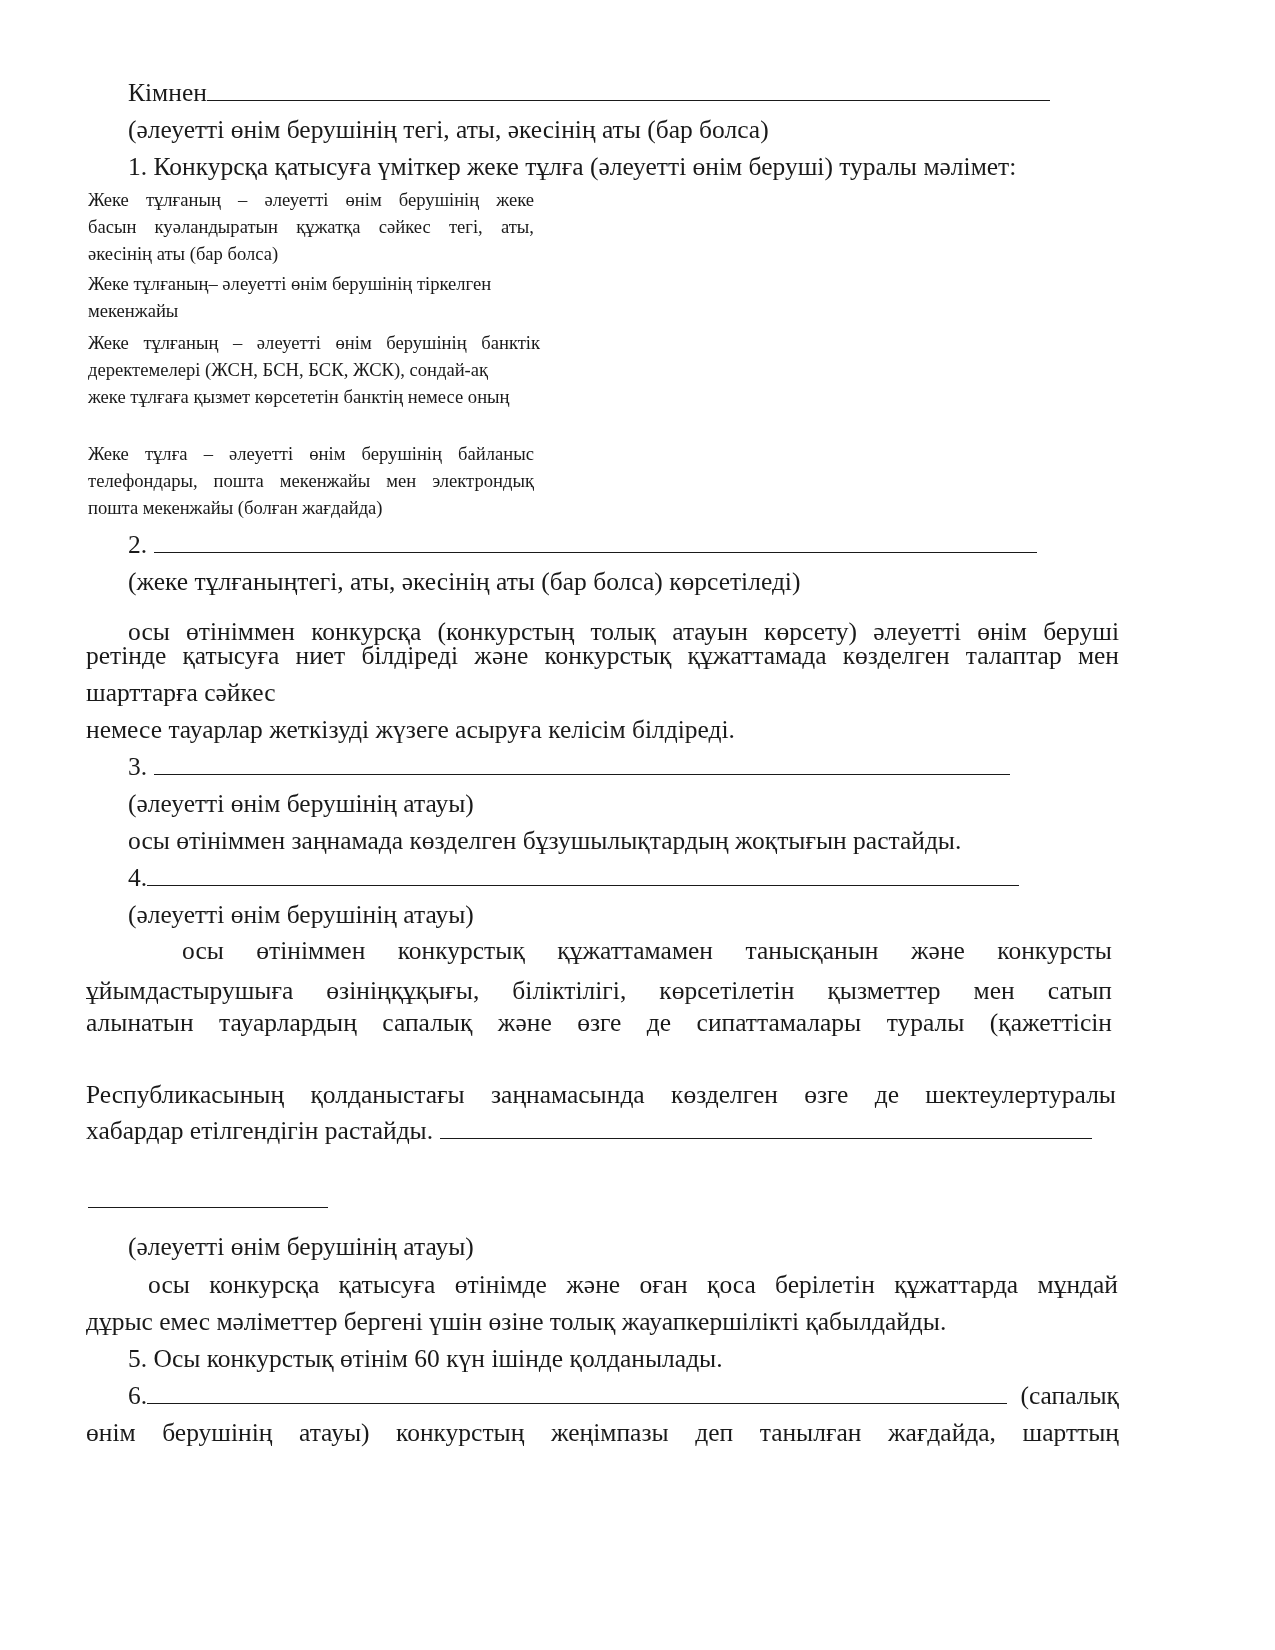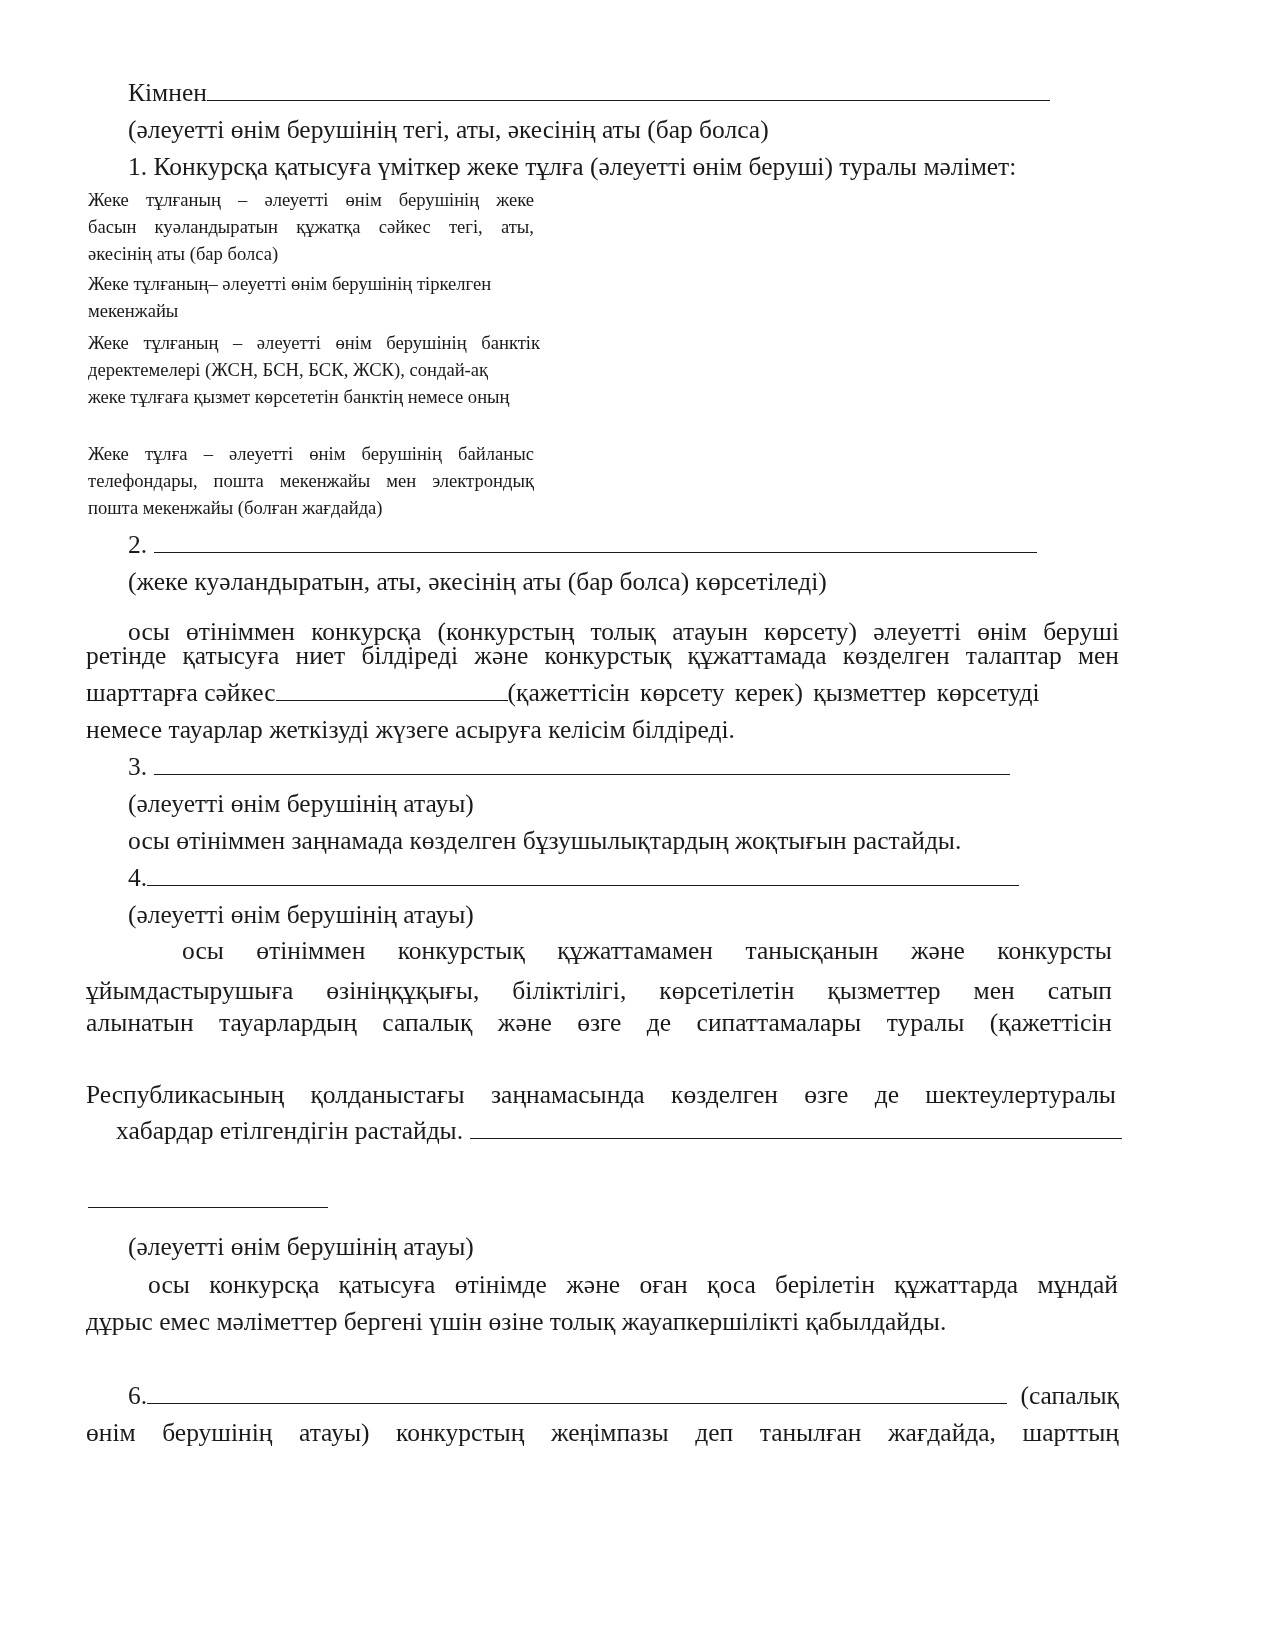--- a/index.html
+++ b/index.html
@@ -91,53 +91,53 @@
   <div class="small" style="top:440px;">
     <span class="row j">Жеке тұлға – әлеуетті өнім берушінің байланыс</span>
     <span class="row j">телефондары, пошта мекенжайы мен электрондық</span>
     <span class="row">пошта мекенжайы (болған жағдайда)</span>
   </div>
 
   <div class="line" style="left:128px; top:530px;">
     <span>2.</span>
     <span class="blank" style="width:883px;"></span>
   </div>
-  <div class="line" style="left:128px; top:567px;">(жеке куәландыратын, аты, әкесінің аты (бар болса) көрсетіледі)</div>
+  <div class="line" style="left:128px; top:567px;">(жеке тұлғаныңтегі, аты, әкесінің аты (бар болса) көрсетіледі)</div>
   <div class="just" style="left:128px; top:604px; width:991px;margin-top:13px;">осы өтініммен конкурсқа (конкурстың толық атауын көрсету) әлеуетті өнім беруші</div>
   <div class="just" style="left:86px; top:641px; width:1033px;">ретінде қатысуға ниет білдіреді және конкурстық құжаттамада көзделген талаптар мен</div>
   <div class="line" style="left:86px; top:678px; width:1033px; display:flex; ">
     <span>шарттарға сәйкес</span>
-    <span><span class="blank" style="width:232px;"></span><span style="word-spacing:4px;">(қажеттісін көрсету керек) қызметтер көрсетуді</span></span>
   </div>
   <div class="line" style="left:86px; top:715px;">немесе тауарлар жеткізуді жүзеге асыруға келісім білдіреді.</div>
 
   <div class="line" style="left:128px; top:752px;">
     <span>3.</span>
     <span class="blank" style="width:856px;"></span>
   </div>
   <div class="line" style="left:128px; top:789px;">(әлеуетті өнім берушінің атауы)</div>
   <div class="line" style="left:128px; top:826px;">осы өтініммен заңнамада көзделген бұзушылықтардың жоқтығын растайды.</div>
 
   <div class="line" style="left:128px; top:863px;">
     <span>4.</span><span class="blank" style="width:872px;"></span>
   </div>
   <div class="line" style="left:128px; top:900px;">(әлеуетті өнім берушінің атауы)</div>
   <div class="just" style="left:182px; top:936px; width:930px;">осы өтініммен конкурстық құжаттамамен танысқанын және конкурсты</div>
   <div class="just" style="left:86px; top:976px; width:1026px;">ұйымдастырушыға өзініңқұқығы, біліктілігі, көрсетілетін қызметтер мен сатып</div>
   <div class="just" style="left:86px; top:1008px; width:1026px;">алынатын тауарлардың сапалық және өзге де сипаттамалары туралы (қажеттісін</div>
   <div class="just" style="left:86px; top:1080px; width:1030px;">Республикасының қолданыстағы заңнамасында көзделген өзге де шектеулертуралы</div>
-  <div class="line" style="left:86px; top:1116px;margin-left:30px;">
+  <div class="line" style="left:86px; top:1116px;">
     <span>хабардар етілгендігін растайды.</span>
     <span class="blank" style="width:652px;"></span>
   </div>
   <div class="sep-blank"></div>
   <div class="line" style="left:128px; top:1232px;">(әлеуетті өнім берушінің атауы)</div>
   <div class="just" style="left:148px; top:1270px; width:970px;">осы конкурсқа қатысуға өтінімде және оған қоса берілетін құжаттарда мұндай</div>
   <div class="line" style="left:86px; top:1307px;">дұрыс емес мәліметтер бергені үшін өзіне толық жауапкершілікті қабылдайды.</div>
 
+  <div class="line" style="left:128px; top:1344px;">5. Осы конкурстық өтінім 60 күн ішінде қолданылады.</div>
 
   <div class="line" style="left:128px; top:1381px; width:991px; display:flex; justify-content:space-between;">
     <span><span>6.</span><span class="blank" style="width:860px;"></span></span>
     <span>(сапалық</span>
   </div>
   <div class="just" style="left:86px; top:1418px; width:1033px;">өнім берушінің атауы) конкурстың жеңімпазы деп танылған жағдайда, шарттың</div>
 
 </div>
 
 </body></html>

